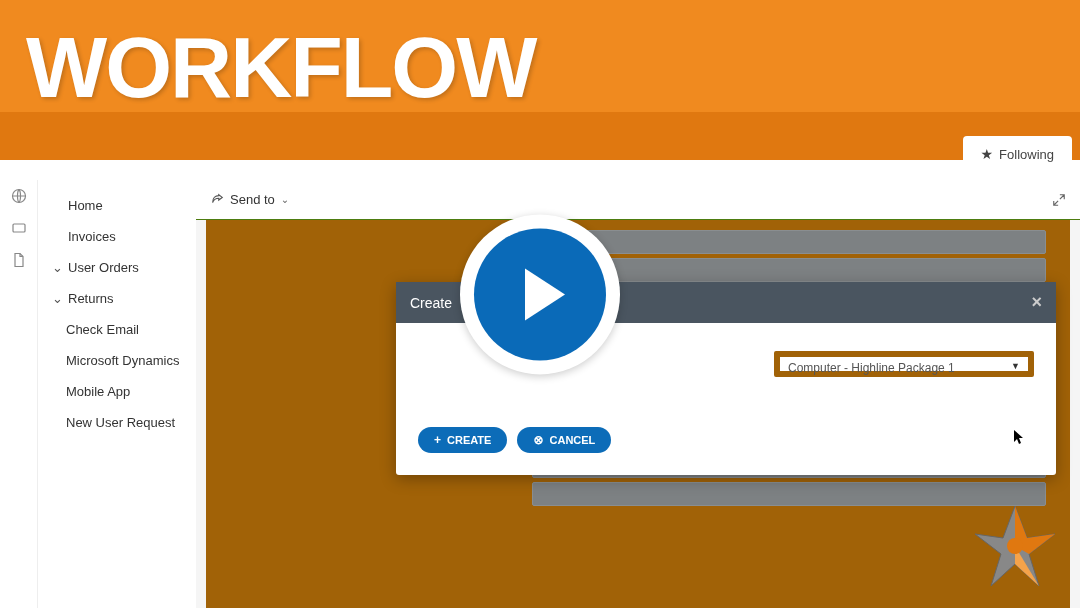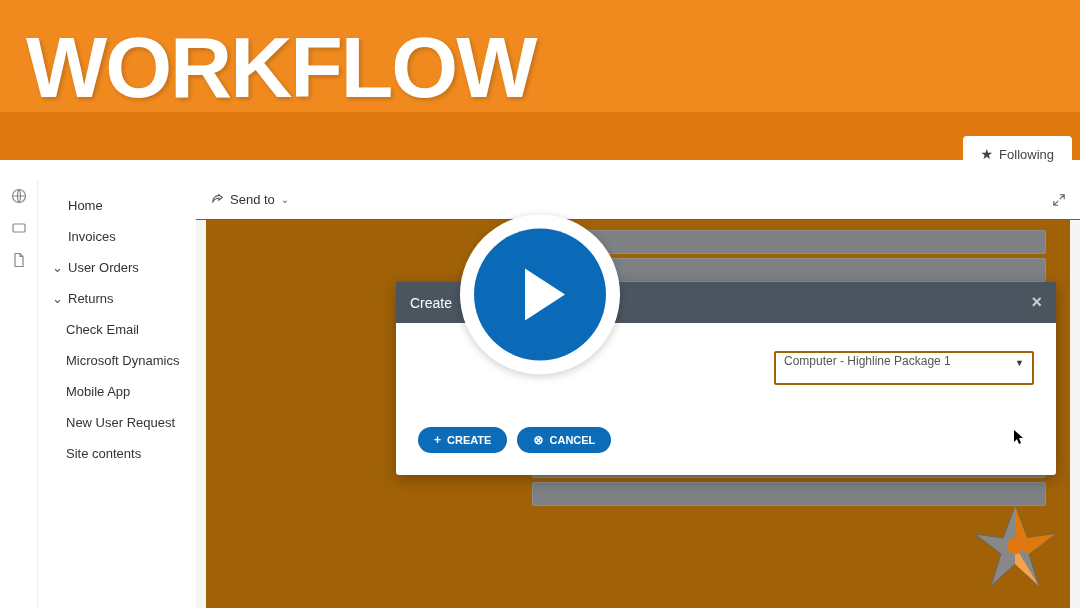--- a/index.html
+++ b/index.html
@@ -32,21 +32,21 @@
 .form-stack { pointer-events: none; }
 .form-row { display: flex; align-items: center; margin-bottom: 4px; gap: 12px; }
 .form-label { width: 290px; text-align: right; font-size: 13px; color: #ddd; }
 .form-input { flex: 1; height: 24px; background: #7d8183; border: 1px solid #8a8e90; border-radius: 2px; padding: 0 8px; color: #eee; font-size: 12px; }
 
 .modal { position: absolute; left: 190px; top: 62px; width: 660px; background: #fff; border-radius: 3px; box-shadow: 0 4px 16px rgba(0,0,0,0.3); z-index: 2; }
 .modal-header { background: #4a5560; color: #fff; padding: 10px 14px; font-size: 14px; display: flex; justify-content: space-between; align-items: center; }
 .modal-close { cursor: pointer; font-size: 18px; font-weight: bold; color: #ccc; }
 .modal-body { padding: 28px 22px 14px; min-height: 90px; }
 .select-row { display: flex; justify-content: flex-end; }
-.select-box { width: 260px; height: 26px; border: 2px solid #a16207; border-radius: 2px; padding: 15px 8px; font-size: 12px; color: #555; display: flex; align-items: flex-end; justify-content: space-between; cursor: pointer; }
+.select-box { width: 260px; height: 26px; border: 6px solid #a16207; border-radius: 2px; padding: 4px 8px; font-size: 12px; color: #555; display: flex; align-items: flex-start; justify-content: space-between; cursor: pointer; }
 .select-caret { font-size: 9px; color: #333; }
 .modal-footer { padding: 14px 22px 22px; display: flex; gap: 10px; }
 .btn { border-radius: 14px; padding: 6px 16px; font-size: 11px; font-weight: 700; color: #fff; border: none; cursor: pointer; display: flex; align-items: center; gap: 6px; background: #0c6cb8; }
 .btn-icon { font-size: 12px; }
 
 .cursor { position: absolute; left: 618px; top: 148px; z-index: 3; font-size: 14px; color: #333; }
 
 .play-overlay { position: absolute; left: 50%; top: 50%; transform: translate(-50%, -56%); width: 160px; height: 160px; border-radius: 50%; background: #fff; display: flex; align-items: center; justify-content: center; z-index: 10; box-shadow: 0 2px 8px rgba(0,0,0,0.2); }
 .play-inner { width: 132px; height: 132px; border-radius: 50%; background: #0a6ab8; display: flex; align-items: center; justify-content: center; }
 .play-triangle { width: 0; height: 0; border-left: 40px solid #fff; border-top: 26px solid transparent; border-bottom: 26px solid transparent; margin-left: 10px; }
@@ -101,23 +101,20 @@
       </div>
     <div class="nav-item child">
         <span>Microsoft Dynamics</span>
       </div>
     <div class="nav-item child">
         <span>Mobile App</span>
       </div>
     <div class="nav-item child">
         <span>New User Request</span>
       </div>
-    <div class="nav-item child">
-        <span>Site contents</span>
-      </div>
   </div>
 
   <div class="main">
     <div class="toolbar">
       <div class="toolbar-left">
         <svg class="share-icon" viewBox="0 0 16 16" fill="none" stroke="#555" stroke-width="1.3">
             <path d="M10 2l4 3-4 3V6c-4 0-6 2-7 5 0-5 3-8 7-8V2z"></path>
           </svg>
         <span class="toolbar-text">Send to</span>
         <span class="toolbar-caret">⌄</span>

